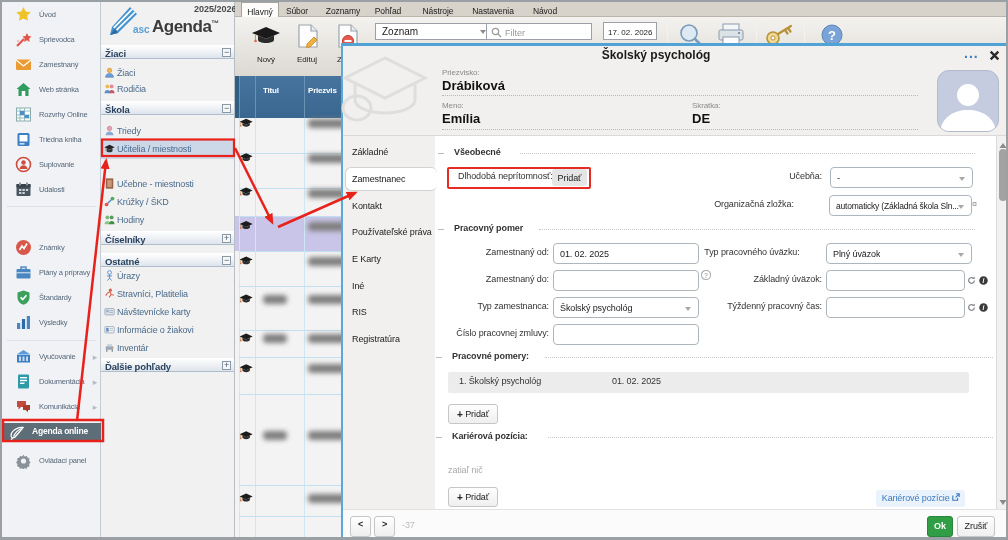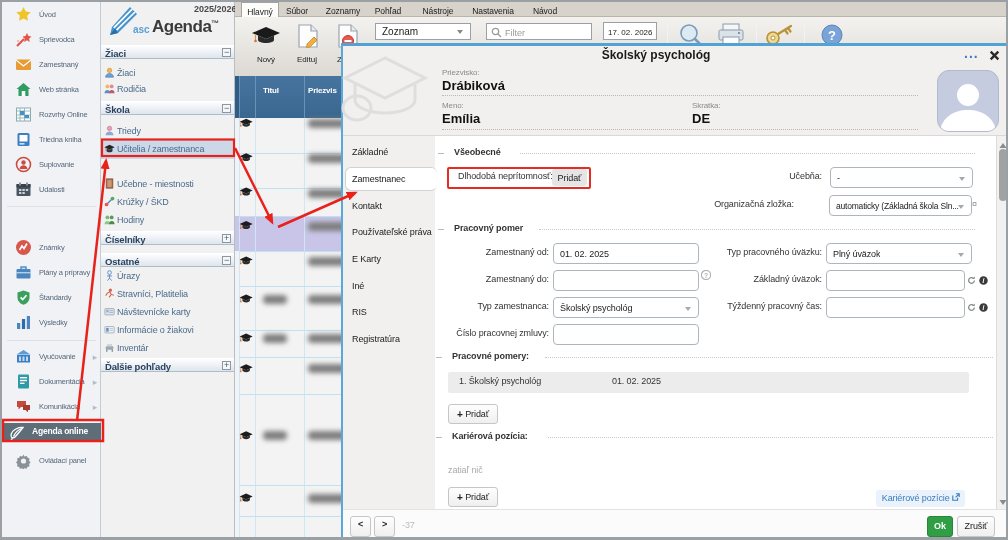--- a/index.html
+++ b/index.html
@@ -240,21 +240,21 @@
           <path d="M1.8 12c.4-3 2.2-4.4 4.7-4.4S10.8 9 11.2 12z" fill="#8aa8d8"></path>
         </svg></span>
       <span class="lbl">Triedy</span>
     </div>
   <div class="titem" style="top:138px;background:#ccd7e8;width:133px;height:19px">
       <span class="ico"><svg width="13" height="13" viewBox="0 0 13 13">
           <path d="M6.5 2L.5 5l6 3 6-3z" fill="#222"></path>
           <path d="M3 6.5v2.8c0 .9 1.6 1.7 3.5 1.7s3.5-.8 3.5-1.7V6.5L6.5 8z" fill="#333"></path>
           <path d="M2 6v3.5" stroke="#d86" stroke-width=".8"></path>
         </svg></span>
-      <span class="lbl">Učitelia / zamestnanca</span>
+      <span class="lbl">Učitelia / miestnosti</span>
     </div>
   <div class="titem" style="top:173px">
       <span class="ico"><svg width="13" height="13" viewBox="0 0 13 13">
           <rect x="2.5" y="1" width="8" height="11" fill="#a86a4a" stroke="#7a4a30" stroke-width=".7"></rect>
           <rect x="4" y="2.5" width="5" height="8" fill="#c89a7a"></rect>
         </svg></span>
       <span class="lbl">Učebne - miestnosti</span>
     </div>
   <div class="titem" style="top:191px">
       <span class="ico"><svg width="13" height="13" viewBox="0 0 13 13">
@@ -354,21 +354,21 @@
         <path d="M19 13l3 3" stroke="#c88a2a"></path>
       </svg>
     <div class="ab" style="left:57px;top:38px;width:30px;text-align:center;font-size:8px;color:#222">Edituj</div>
     <svg class="ab" style="left:100px;top:7px" width="26" height="24" viewBox="0 0 26 24">
         <path d="M4 1h12l6 6v16H4z" fill="#fdfdfd" stroke="#9aa4ae" stroke-width="1.2"></path>
         <path d="M16 1v6h6" fill="#e8ecf0" stroke="#9aa4ae" stroke-width="1.2"></path>
         <circle cx="13" cy="17" r="5.5" fill="#e85a50" stroke="#c03a30"></circle>
         <rect x="9.5" y="16" width="7" height="2" fill="#fff"></rect>
       </svg>
     <div class="ab" style="left:97px;top:38px;width:30px;text-align:center;font-size:8px;color:#222">Zmaž</div>
-    <div class="tfield" style="left:140px;top:6px;width:96px;height:17px">
+    <div class="tfield" style="left:140px;top:6px;width:119px;height:17px">
         <span class="ab" style="left:6px;top:2px;font-size:10px">Zoznam</span>
         <span class="ab" style="right:7px;top:6px;width:0;height:0;border-left:3.5px solid transparent;border-right:3.5px solid transparent;border-top:4.5px solid #8a8a8a"></span>
       </div>
     <div class="tfield" style="left:251px;top:6px;width:106px;height:17px">
         <svg class="ab" style="left:4px;top:3px" width="11" height="11" viewBox="0 0 11 11">
           <circle cx="4.5" cy="4.5" r="3.2" fill="none" stroke="#9a9a9a" stroke-width="1.2"></circle>
           <path d="M7 7l3 3" stroke="#9a9a9a" stroke-width="1.2"></path>
         </svg>
         <span class="ab" style="left:18px;top:3.5px;color:#9a9a9a;font-size:9px">Filter</span>
       </div>
@@ -521,21 +521,21 @@
       <span class="arr"></span>
     </div>
   <div class="flabel" style="left:629px;top:153px;color:#8a8a8a;font-size:9px">¤</div>
   <div class="sechead" style="left:111px;top:177px">Pracovný pomer</div>
   <div class="dash" style="left:95px;top:183px"></div>
   <div class="dotted" style="left:196px;top:183px;width:436px"></div>
   <div class="flabel" style="left:106px;top:201px;width:100px;text-align:right">Zamestnaný od:</div>
   <div class="ffield" style="left:210px;top:197px;width:146px">
       <span class="tx">01. 02. 2025</span>
     </div>
-  <div class="flabel" style="left:339px;top:201px;width:140px;text-align:right">Typ pracovného úväzku:</div>
+  <div class="flabel" style="left:339px;top:201px;width:140px;text-align:center">Typ pracovného úväzku:</div>
   <div class="ffield" style="left:483px;top:197px;width:146px">
       <span class="tx">Plný úväzok</span>
       <span class="arr"></span>
     </div>
   <div class="flabel" style="left:106px;top:228px;width:100px;text-align:right">Zamestnaný do:</div>
   <div class="ffield" style="left:210px;top:224px;width:146px"></div>
   <svg class="ab" style="left:358px;top:224px" width="10" height="10" viewBox="0 0 12 12">
       <circle cx="6" cy="6" r="5.5" fill="none" stroke="#b0b0b0" stroke-width="1.4"></circle>
       <text x="6" y="9" font-size="8" font-weight="bold" fill="#b0b0b0" text-anchor="middle">?</text>
     </svg>

